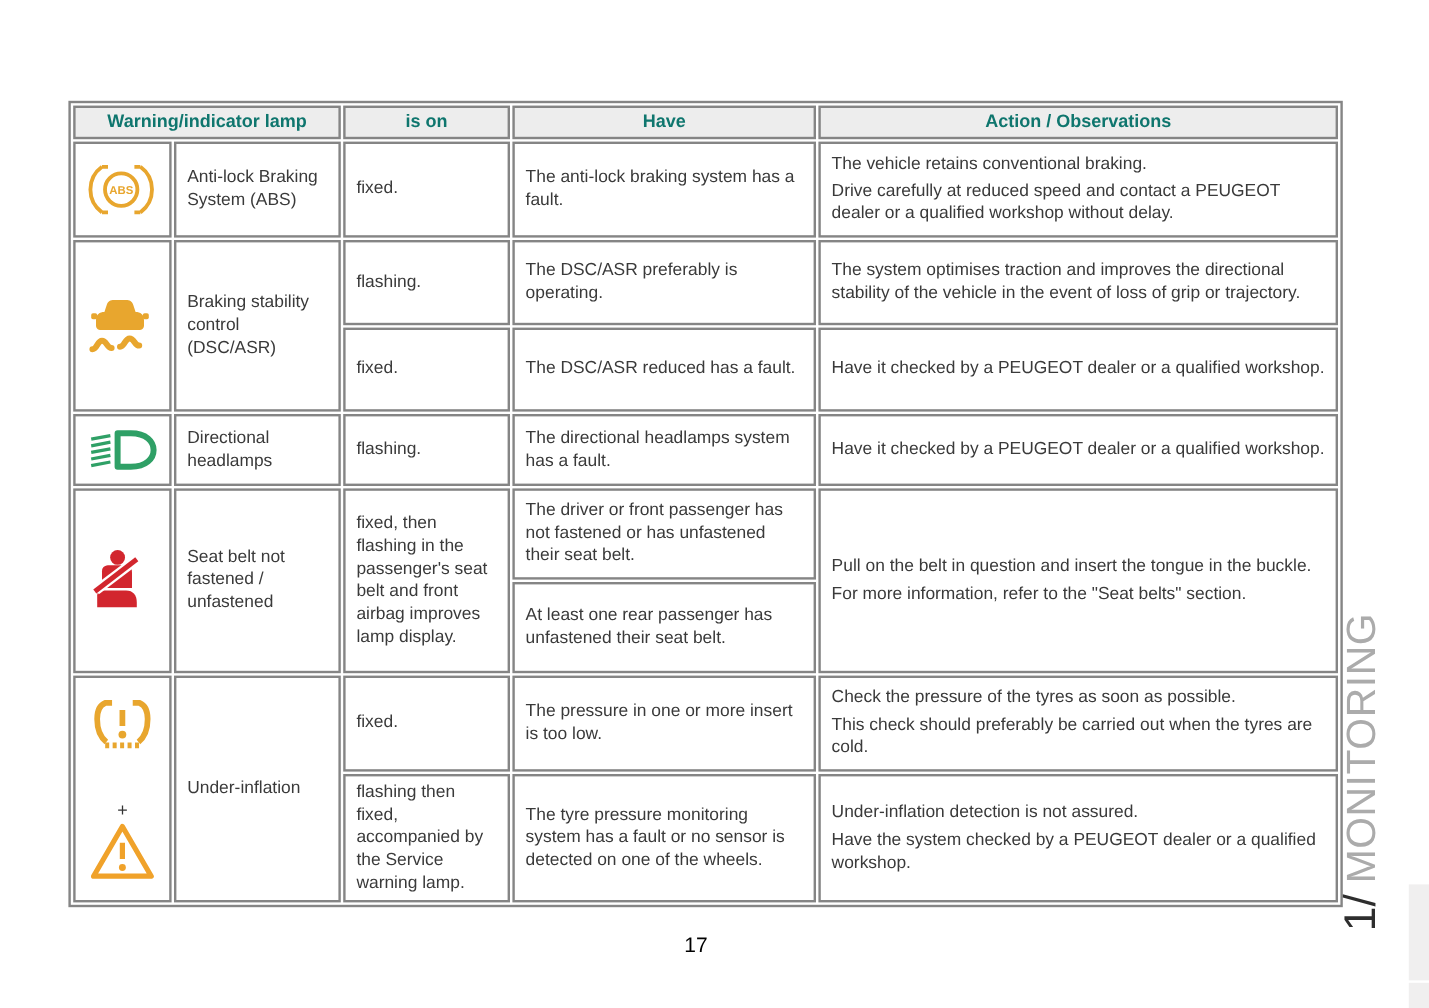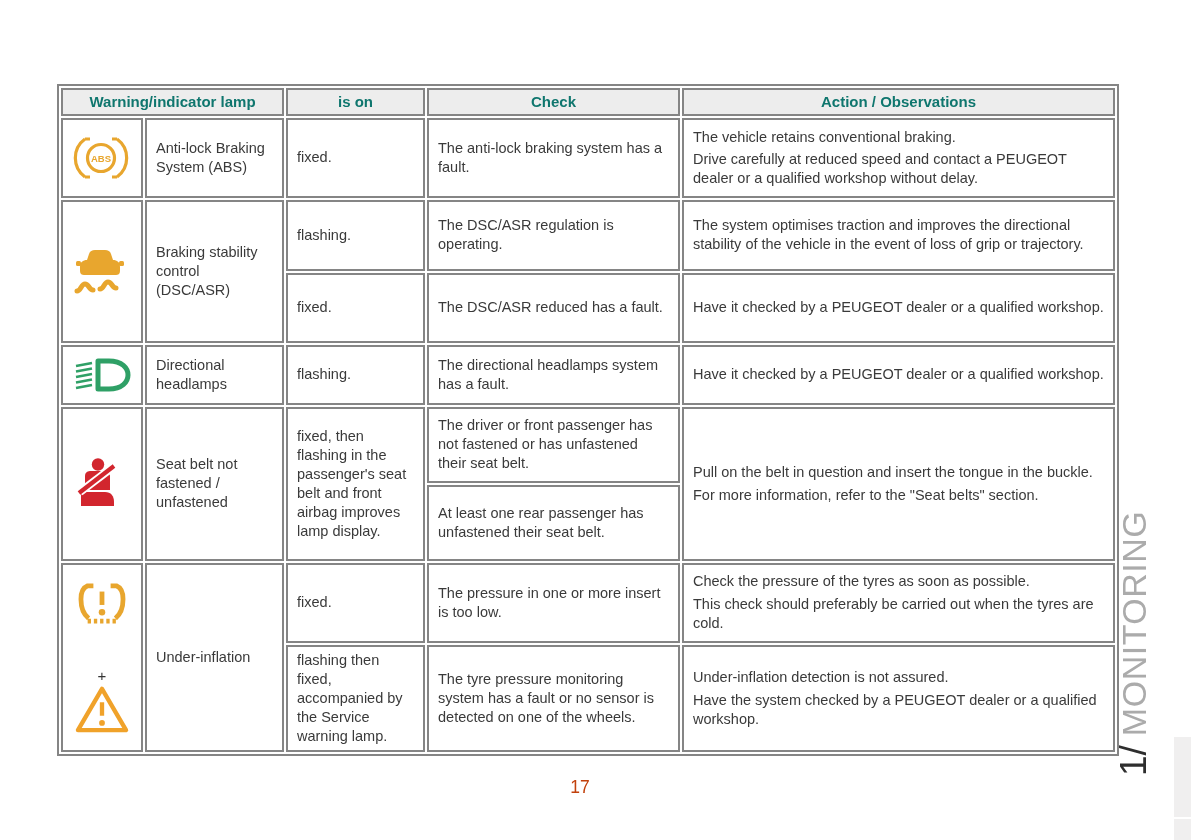--- a/index.html
+++ b/index.html
@@ -43,21 +43,21 @@
   .fl-orange{fill:var(--c-orange);stroke:none;}
   .fl-red{fill:var(--c-red);stroke:none;}
   .st-red{stroke:var(--c-red);fill:none;}
   .st-white{stroke:#fff;fill:none;}
   .side-label{
     position:absolute;left:986px;top:603px;width:300px;height:46px;
     transform:rotate(-90deg);display:flex;align-items:baseline;gap:9px;white-space:nowrap;
   }
   .side-num{font-size:37px;color:#2E2E2E;}
   .side-title{font-size:34px;color:var(--c-side-gray);letter-spacing:.5px;}
-  .page-number{position:absolute;left:558px;top:777px;width:44px;text-align:center;font-size:17.5px;color:#c2410c;}
+  .page-number{position:absolute;left:558px;top:777px;width:44px;text-align:center;font-size:17.5px;color:#000000;}
   .edge-strip{position:absolute;right:0;width:17px;background:var(--c-strip);}
   .edge-strip.seg-a{top:737px;height:80px;}
   .edge-strip.seg-b{top:819px;height:21px;}
 </style>
 </head>
 <body>
 
 <div class="page">
 
   <table class="lamp-table">
@@ -66,21 +66,21 @@
         <col style="width:139px">
         <col style="width:139px">
       <col style="width:253px">
         <col style="width:433px">
     </colgroup>
 
     <tbody>
         <tr>
       <th colspan="2">Warning/indicator lamp</th>
       <th>is on</th>
-      <th>Check</th>
+      <th>Have</th>
       <th>Action / Observations</th>
     </tr>
 
     <tr class="h-r1">
       <td class="cell-icon">
         <svg class="ic" width="58" height="46" viewBox="0 0 58 46">
           <path class="st-amber" stroke-width="3.2" d="M13,4 A23.5 23.5 0 0 0 13,42 M13,4 h5 M13,42 h5"></path>
           <path class="st-amber" stroke-width="3.2" d="M45,4 A23.5 23.5 0 0 1 45,42 M45,4 h-5 M45,42 h-5"></path>
           <circle class="st-amber" stroke-width="3.2" cx="29" cy="23" r="13.5"></circle>
           <text x="29" y="26.8" text-anchor="middle" font-size="9.5" font-weight="bold" class="fl-amber">ABS</text>
@@ -100,21 +100,21 @@
         <svg class="ic" width="54" height="52" viewBox="0 0 54 52">
           <path class="fl-amber" d="M8,22 C8,17 11,15 15,15 L17,9 C18,6 20,5 23,5 L33,5 C36,5 38,6 39,9 L41,15 C45,15 48,17 48,22 L48,26 C48,29 46,30 44,30 L12,30 C10,30 8,29 8,26 Z"></path>
           <rect class="fl-amber" x="4" y="16" width="5" height="5" rx="1.5"></rect>
           <rect class="fl-amber" x="47" y="16" width="5" height="5" rx="1.5"></rect>
           <path class="st-amber" stroke-width="5" stroke-linecap="round" d="M5,46 C9,46 9,39 13,39 C17,39 17,45 21,45"></path>
           <path class="st-amber" stroke-width="5" stroke-linecap="round" d="M28,44 C32,44 32,37 36,37 C40,37 40,43 44,43"></path>
         </svg>
       </td>
       <td class="cell-name" rowspan="2">Braking stability control (DSC/ASR)</td>
       <td>flashing.</td>
-      <td>The DSC/ASR regulation is operating.</td>
+      <td>The DSC/ASR preferably is operating.</td>
       <td>
         <p>The system optimises traction and improves the directional stability of the vehicle in the event of loss of grip or trajectory.</p>
       </td>
     </tr>
     <tr class="h-r2b">
       <td>fixed.</td>
       <td>The DSC/ASR reduced has a fault.</td>
       <td>
         <p>Have it checked by a PEUGEOT dealer or a qualified workshop.</p>
       </td>

